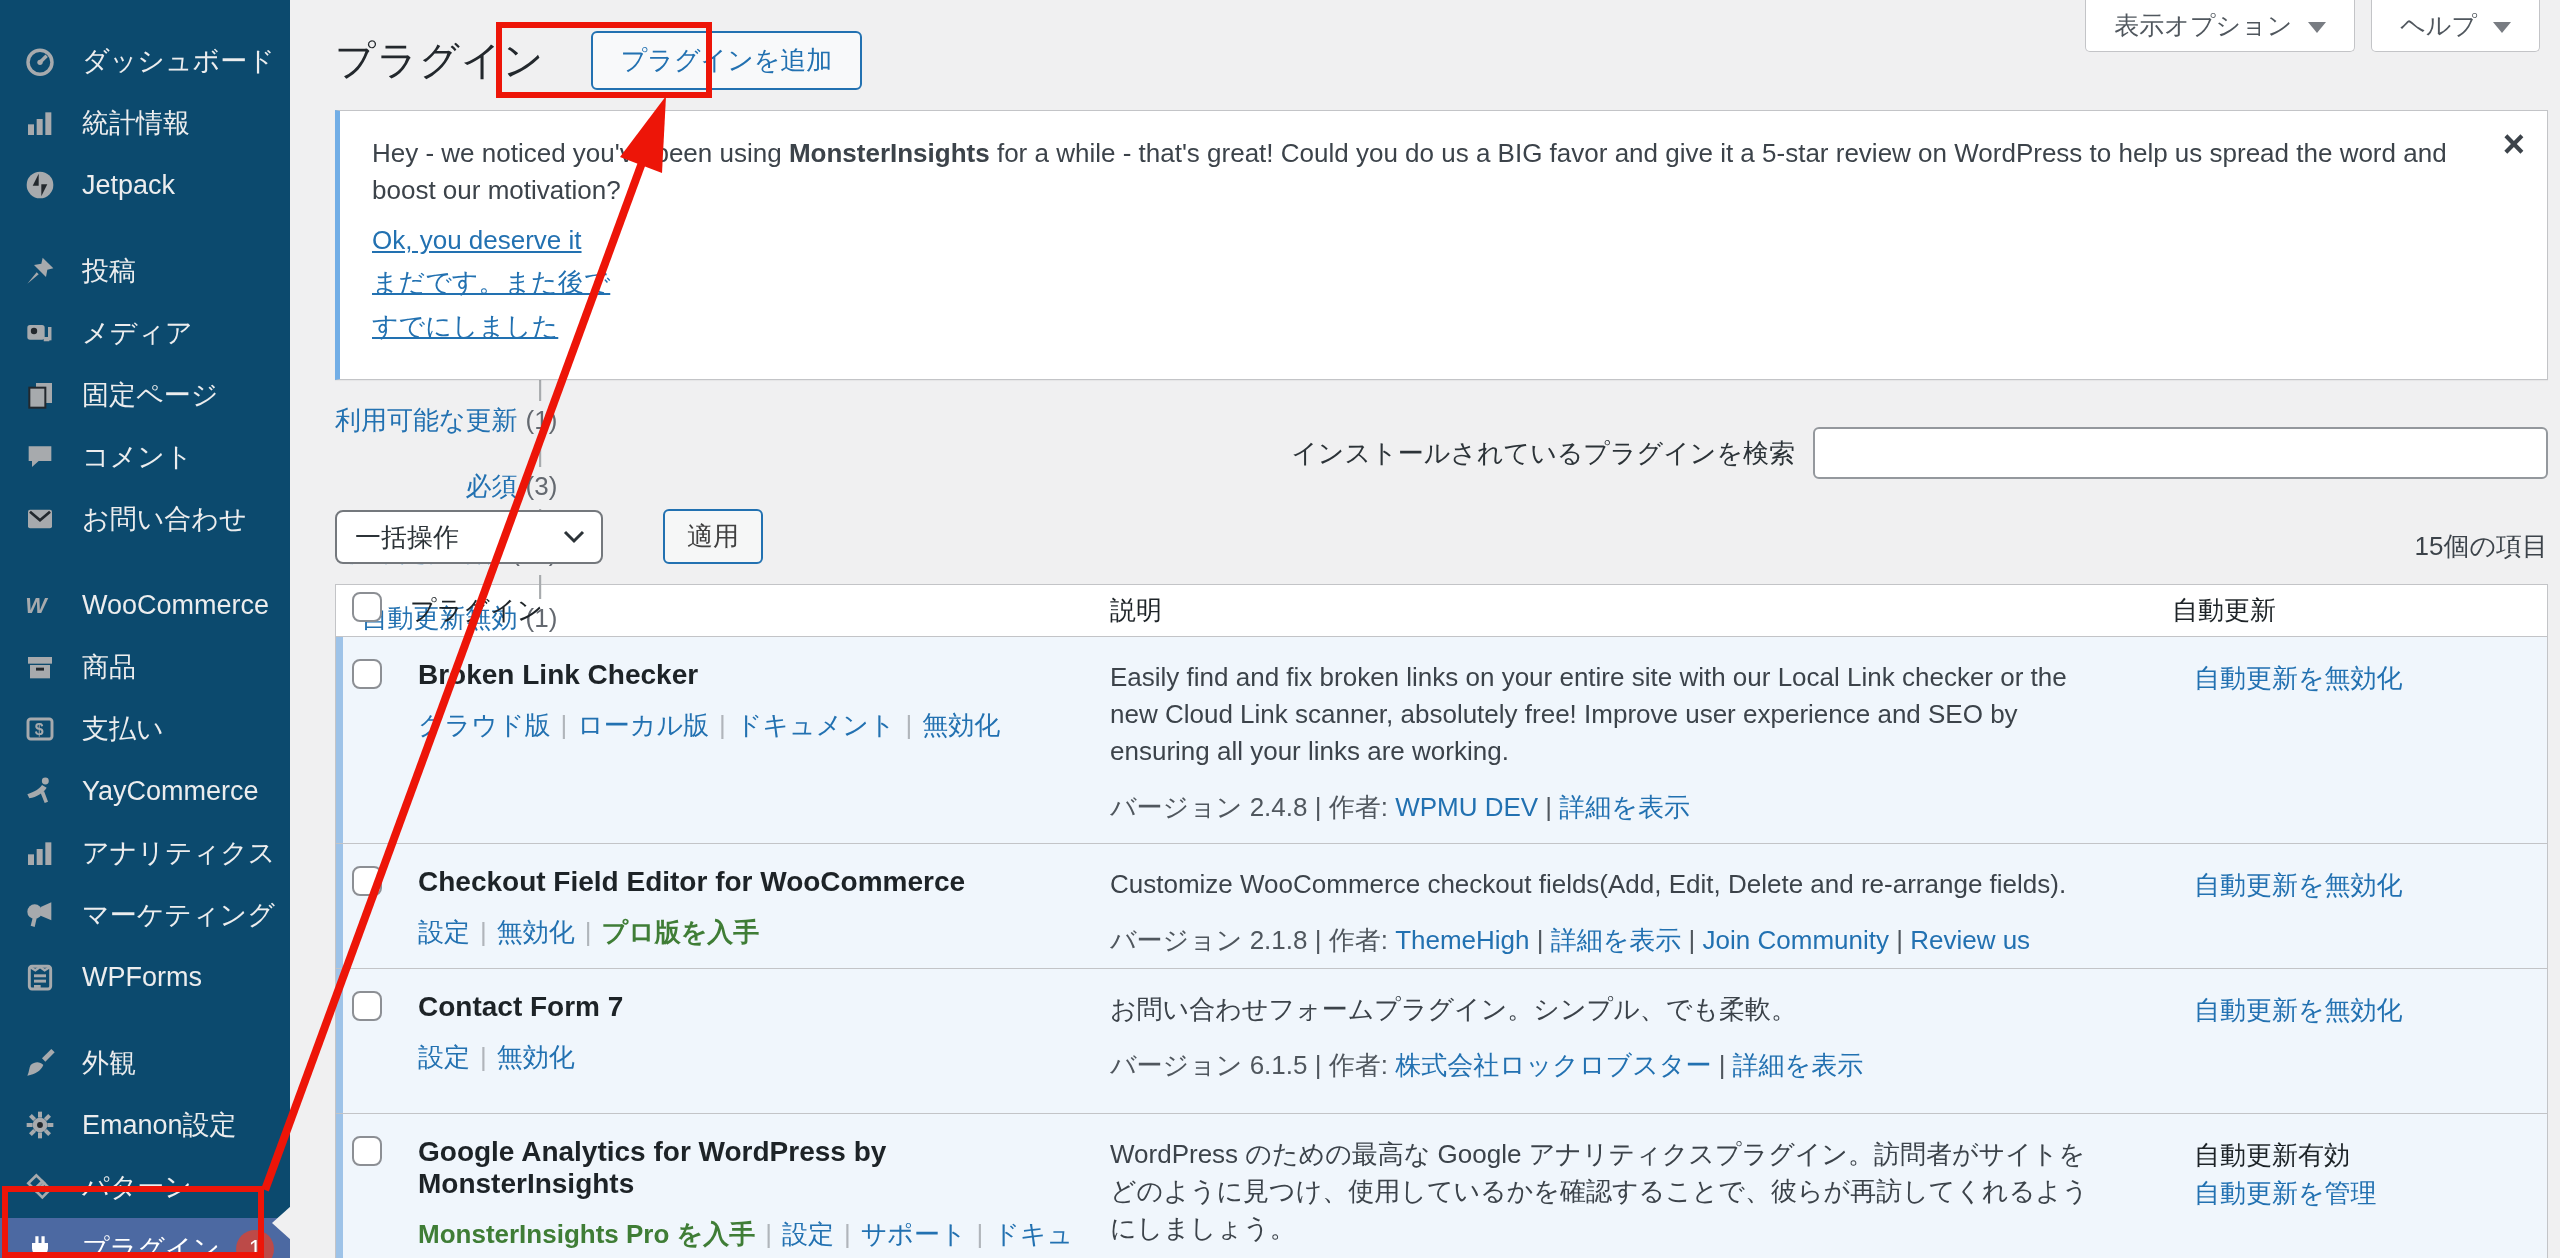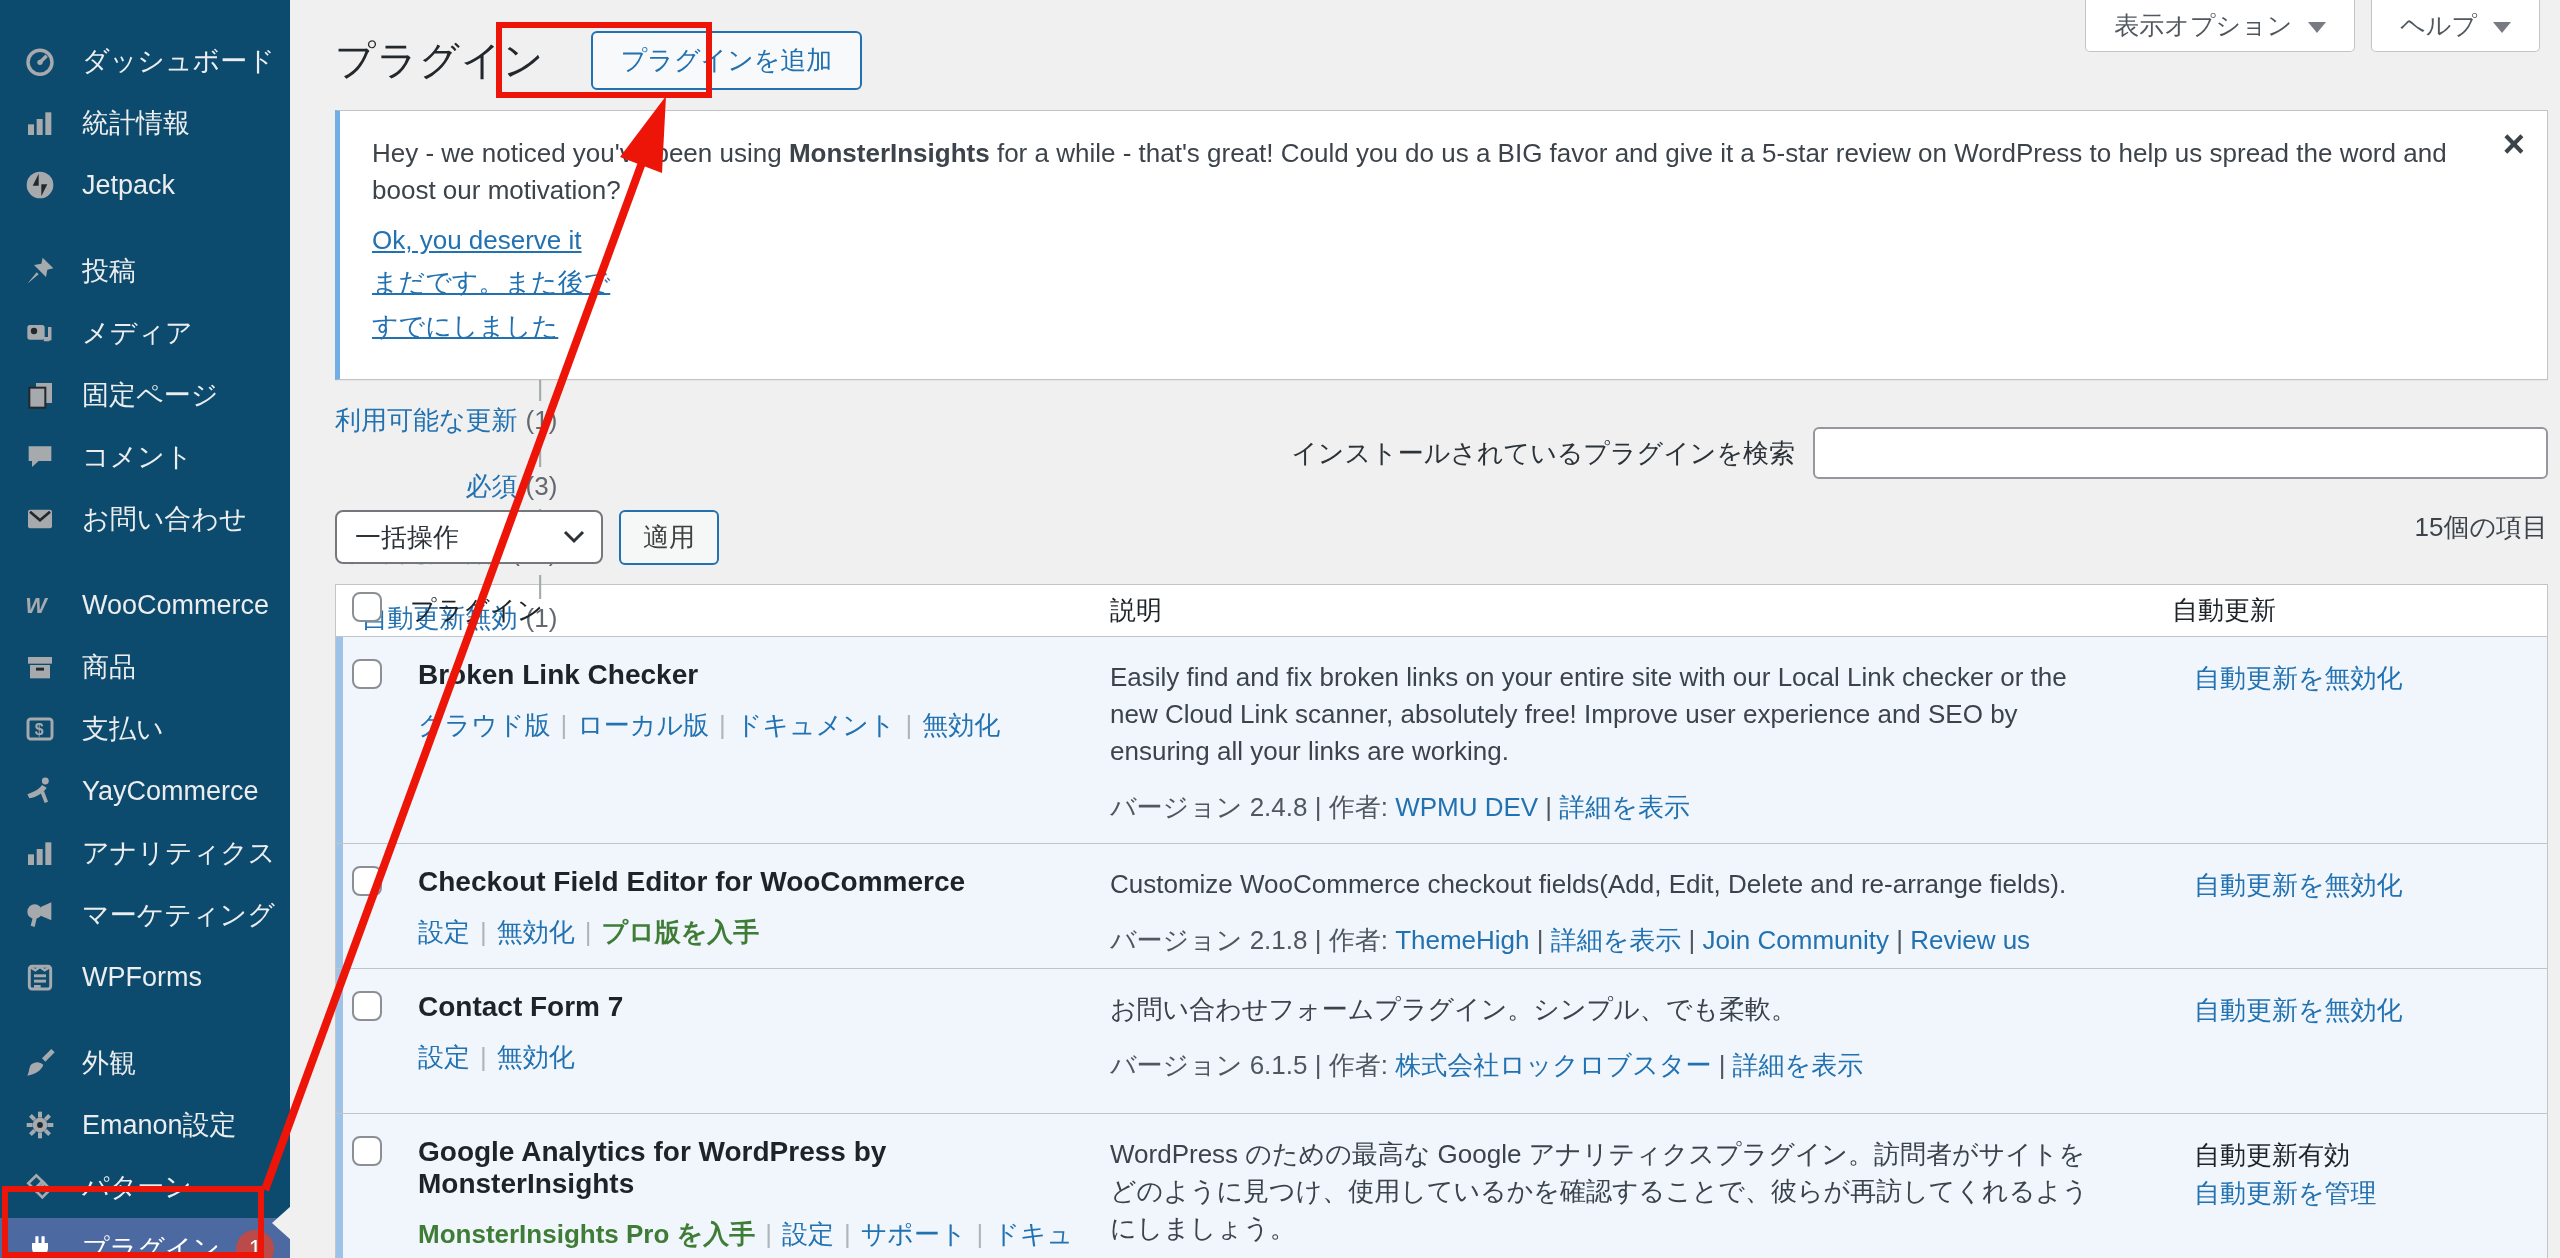--- a/index.html
+++ b/index.html
@@ -47,21 +47,21 @@
   .filter-row { display:flex; align-items:center; margin-top:46px; height:54px; }
   .filters { display:flex; align-items:flex-end; flex-wrap:nowrap;flex-direction:column; }
   .flt-label.current { color:#1d2327; font-weight:bold; }
   .flt-count { color:#646970; margin-left:8px; }
   .flt-sep { color:#a7aaad; padding:0 14px; }
   .search-wrap { margin-left:auto; display:flex; align-items:center; gap:18px; }
   .search-label { color:#2c3338; }
   .search-input { width:735px; height:52px; background:#fff; border:2px solid #94989d; border-radius:6px; font-size:26px; padding:0 14px; font-family:inherit; }
 
   
-  .bulk-row { display:flex; align-items:flex-start; margin-top:30px; height:54px; }
+  .bulk-row { display:flex; align-items:flex-end; margin-top:30px; height:54px;gap:44px; }
   .select { display:flex; align-items:center; justify-content:space-between; width:268px; height:54px; background:#fff;
             border:2px solid #74787d; border-radius:8px; padding:0 16px 0 18px; color:#2c3338; cursor:pointer; }
   .apply-btn { margin-left:16px; padding:8px 22px; border:2px solid #2271b1; border-radius:6px; background:#f6f7f7; color:#404040; font-size:26px; cursor:pointer; font-family:inherit; }
   .items-count { margin-left:auto; color:#3c434a; }
 
   
   .ptable { margin-top:20px; background:#fff; border:1px solid #c3c4c7; }
   .thead, .trow { display:grid; grid-template-columns:74px 700px 1062px 1fr; }
   .thead { height:52px; align-items:center; border-bottom:1px solid #c3c4c7; }
   .th { font-size:26px; color:#1d2327; }

